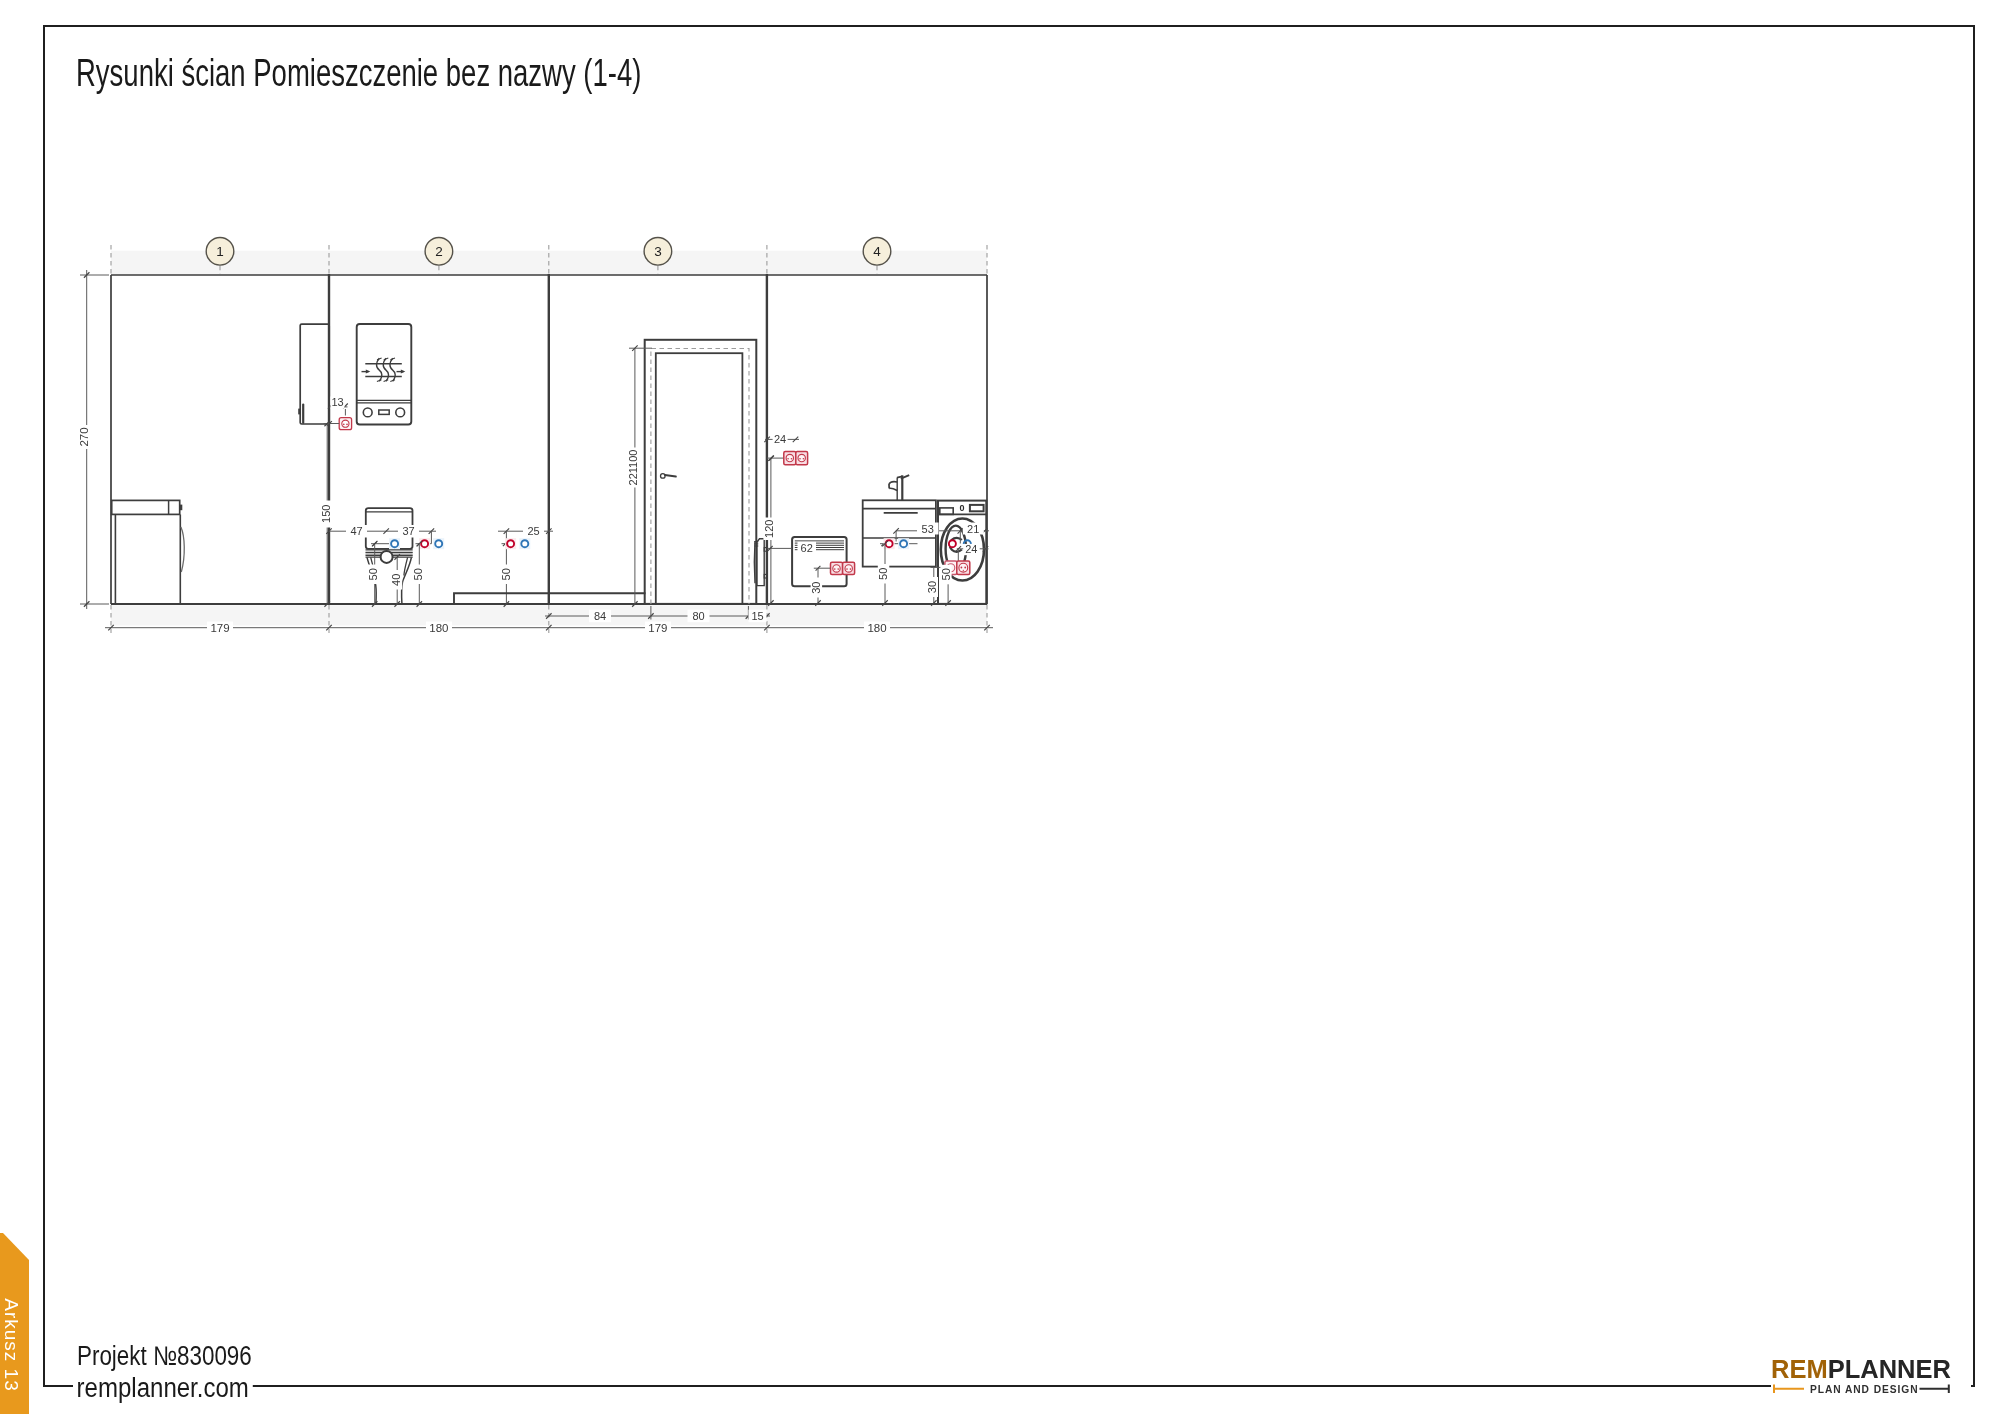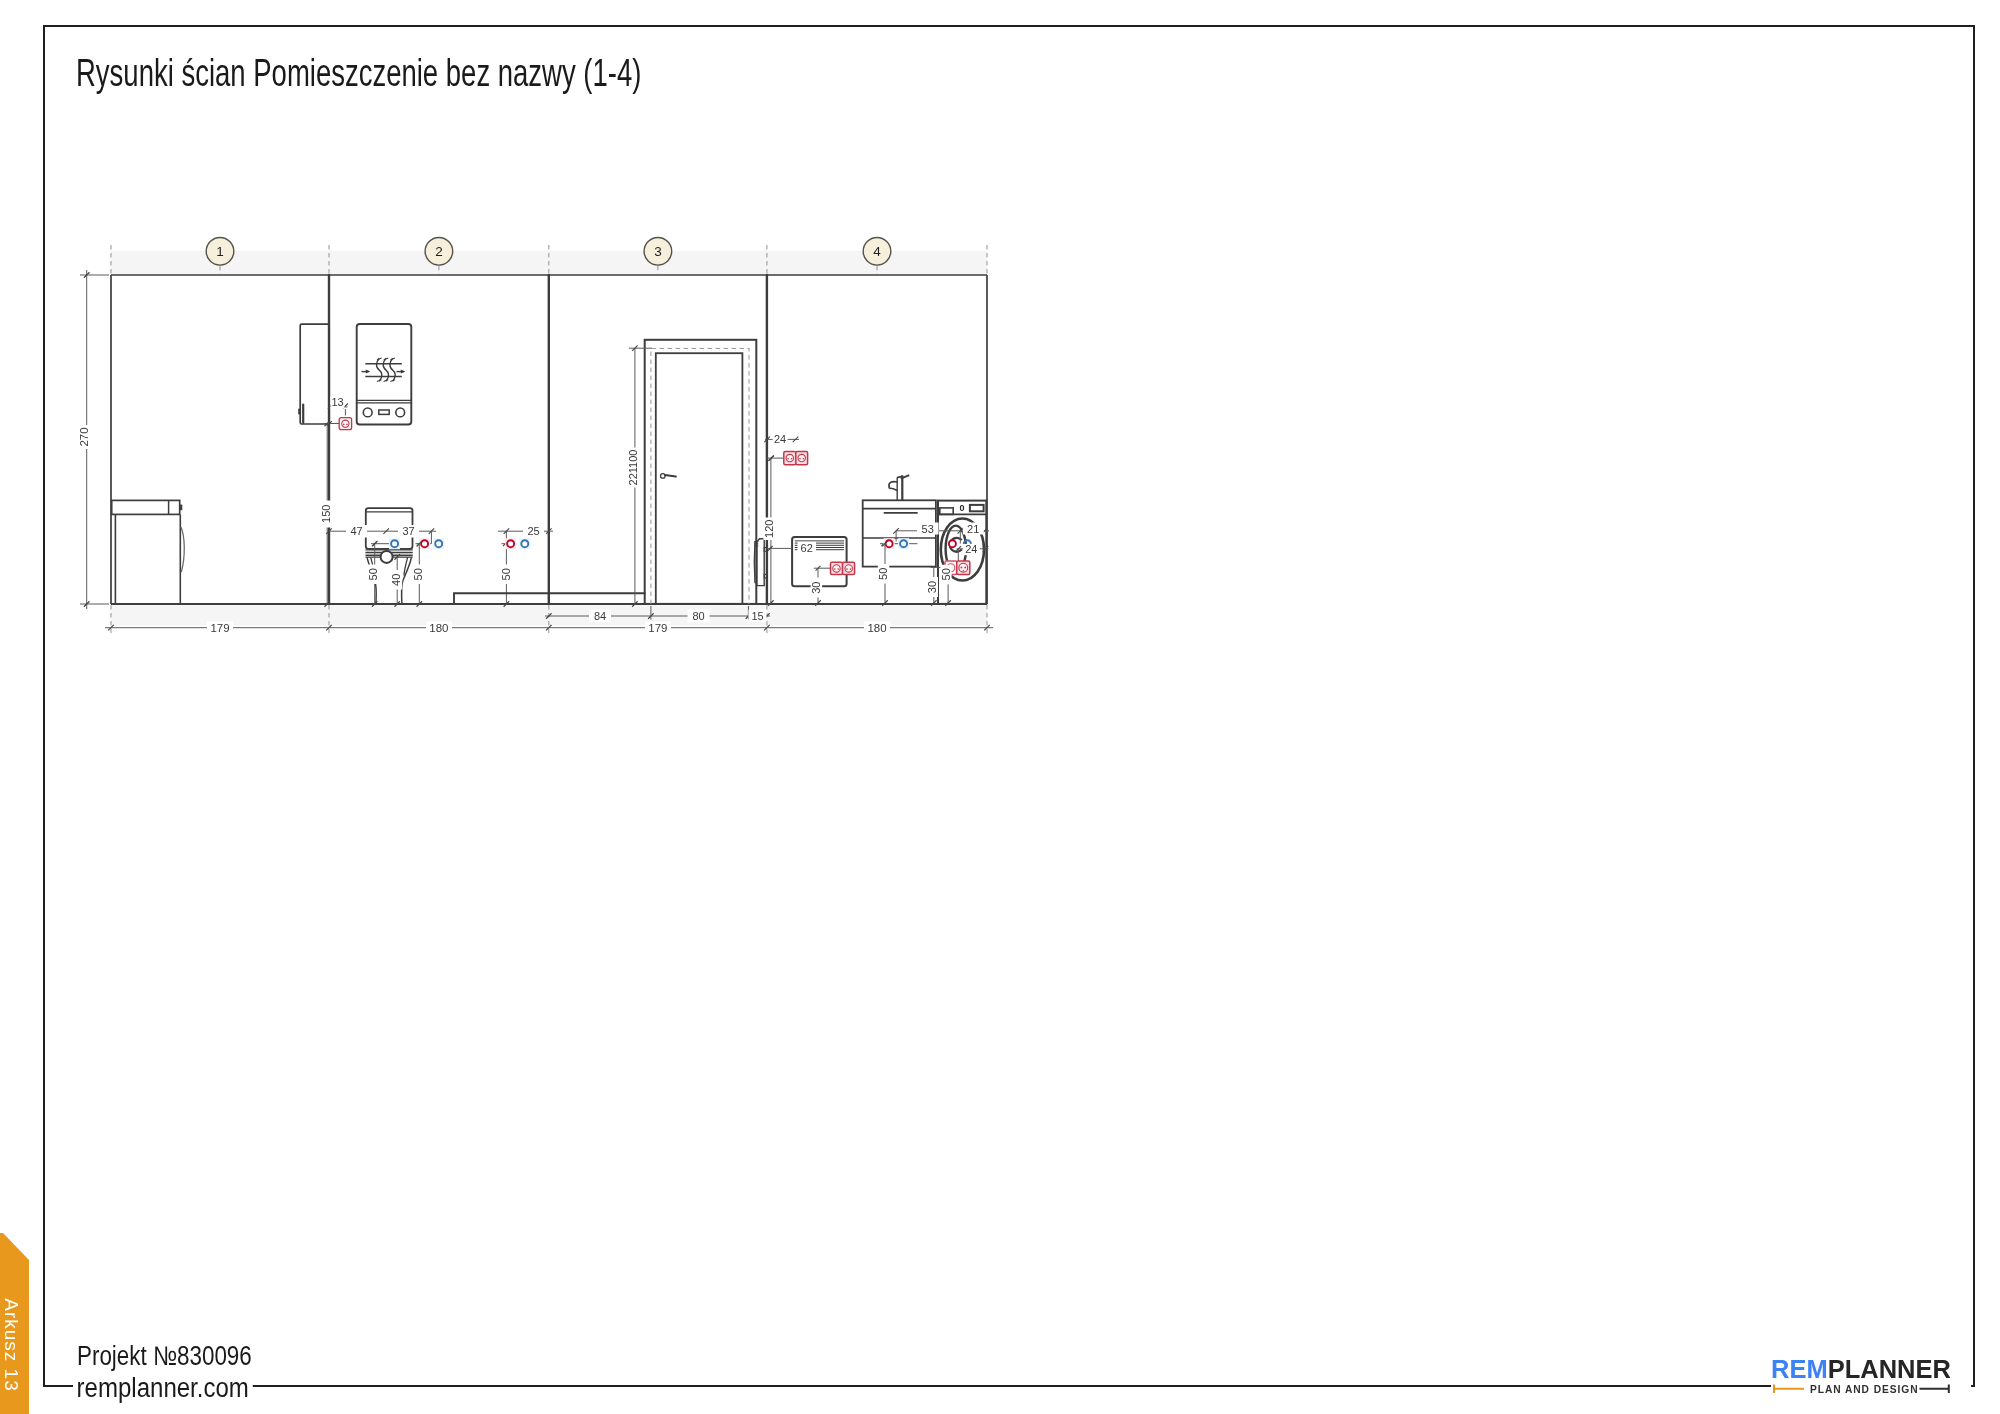--- a/index.html
+++ b/index.html
@@ -17,21 +17,21 @@
 <svg class="abs" style="left:0;top:1225px;" width="36" height="189" viewBox="0 0 36 189">
   <polygon points="0,8 3,8 29,35 29,189 0,189" fill="#e8991d"></polygon>
   <text x="4.5" y="120" transform="rotate(90 4.5 120)" text-anchor="middle" font-size="19" fill="#fff" style="letter-spacing:1px;">Arkusz 13</text>
 </svg>
 
 <div class="abs" style="left:77px;top:1341px;font-size:27px;color:#1a1a1a;white-space:nowrap;transform:scaleX(0.83);transform-origin:left top;">Projekt №830096</div>
 
 <div class="abs" style="left:73px;top:1373px;font-size:27px;color:#1a1a1a;white-space:nowrap;transform:scaleX(0.89);transform-origin:left top;background:#fff;padding:0 4px;">remplanner.com</div>
 
 <div class="abs" style="left:1771px;top:1355px;width:200px;background:#fff;">
-  <div style="font-size:25px;font-weight:bold;white-space:nowrap;transform:scaleX(1.02);transform-origin:left top;"><span style="color:#3b82f6;">REM</span><span style="color:#262626;">PLANNER</span></div>
+  <div style="font-size:25px;font-weight:bold;white-space:nowrap;transform:scaleX(1.02);transform-origin:left top;"><span style="color:#a16207;">REM</span><span style="color:#262626;">PLANNER</span></div>
   <div style="margin:-1px 0 0 39px;font-size:11px;font-weight:bold;color:#303030;letter-spacing:1px;white-space:nowrap;transform:scaleX(0.93);transform-origin:left top;">PLAN AND DESIGN</div>
 </div>
 
 <svg class="abs" style="left:0;top:0;" width="2000" height="1414" viewBox="0 0 2000 1414">
 <defs></defs>
 <g fill="none" stroke-linecap="butt">
 
 <rect x="111" y="250.7" width="876" height="24.3" fill="#f5f5f5"></rect>
 
 <rect x="111" y="605.3" width="876" height="20.2" fill="#f5f5f5"></rect>

